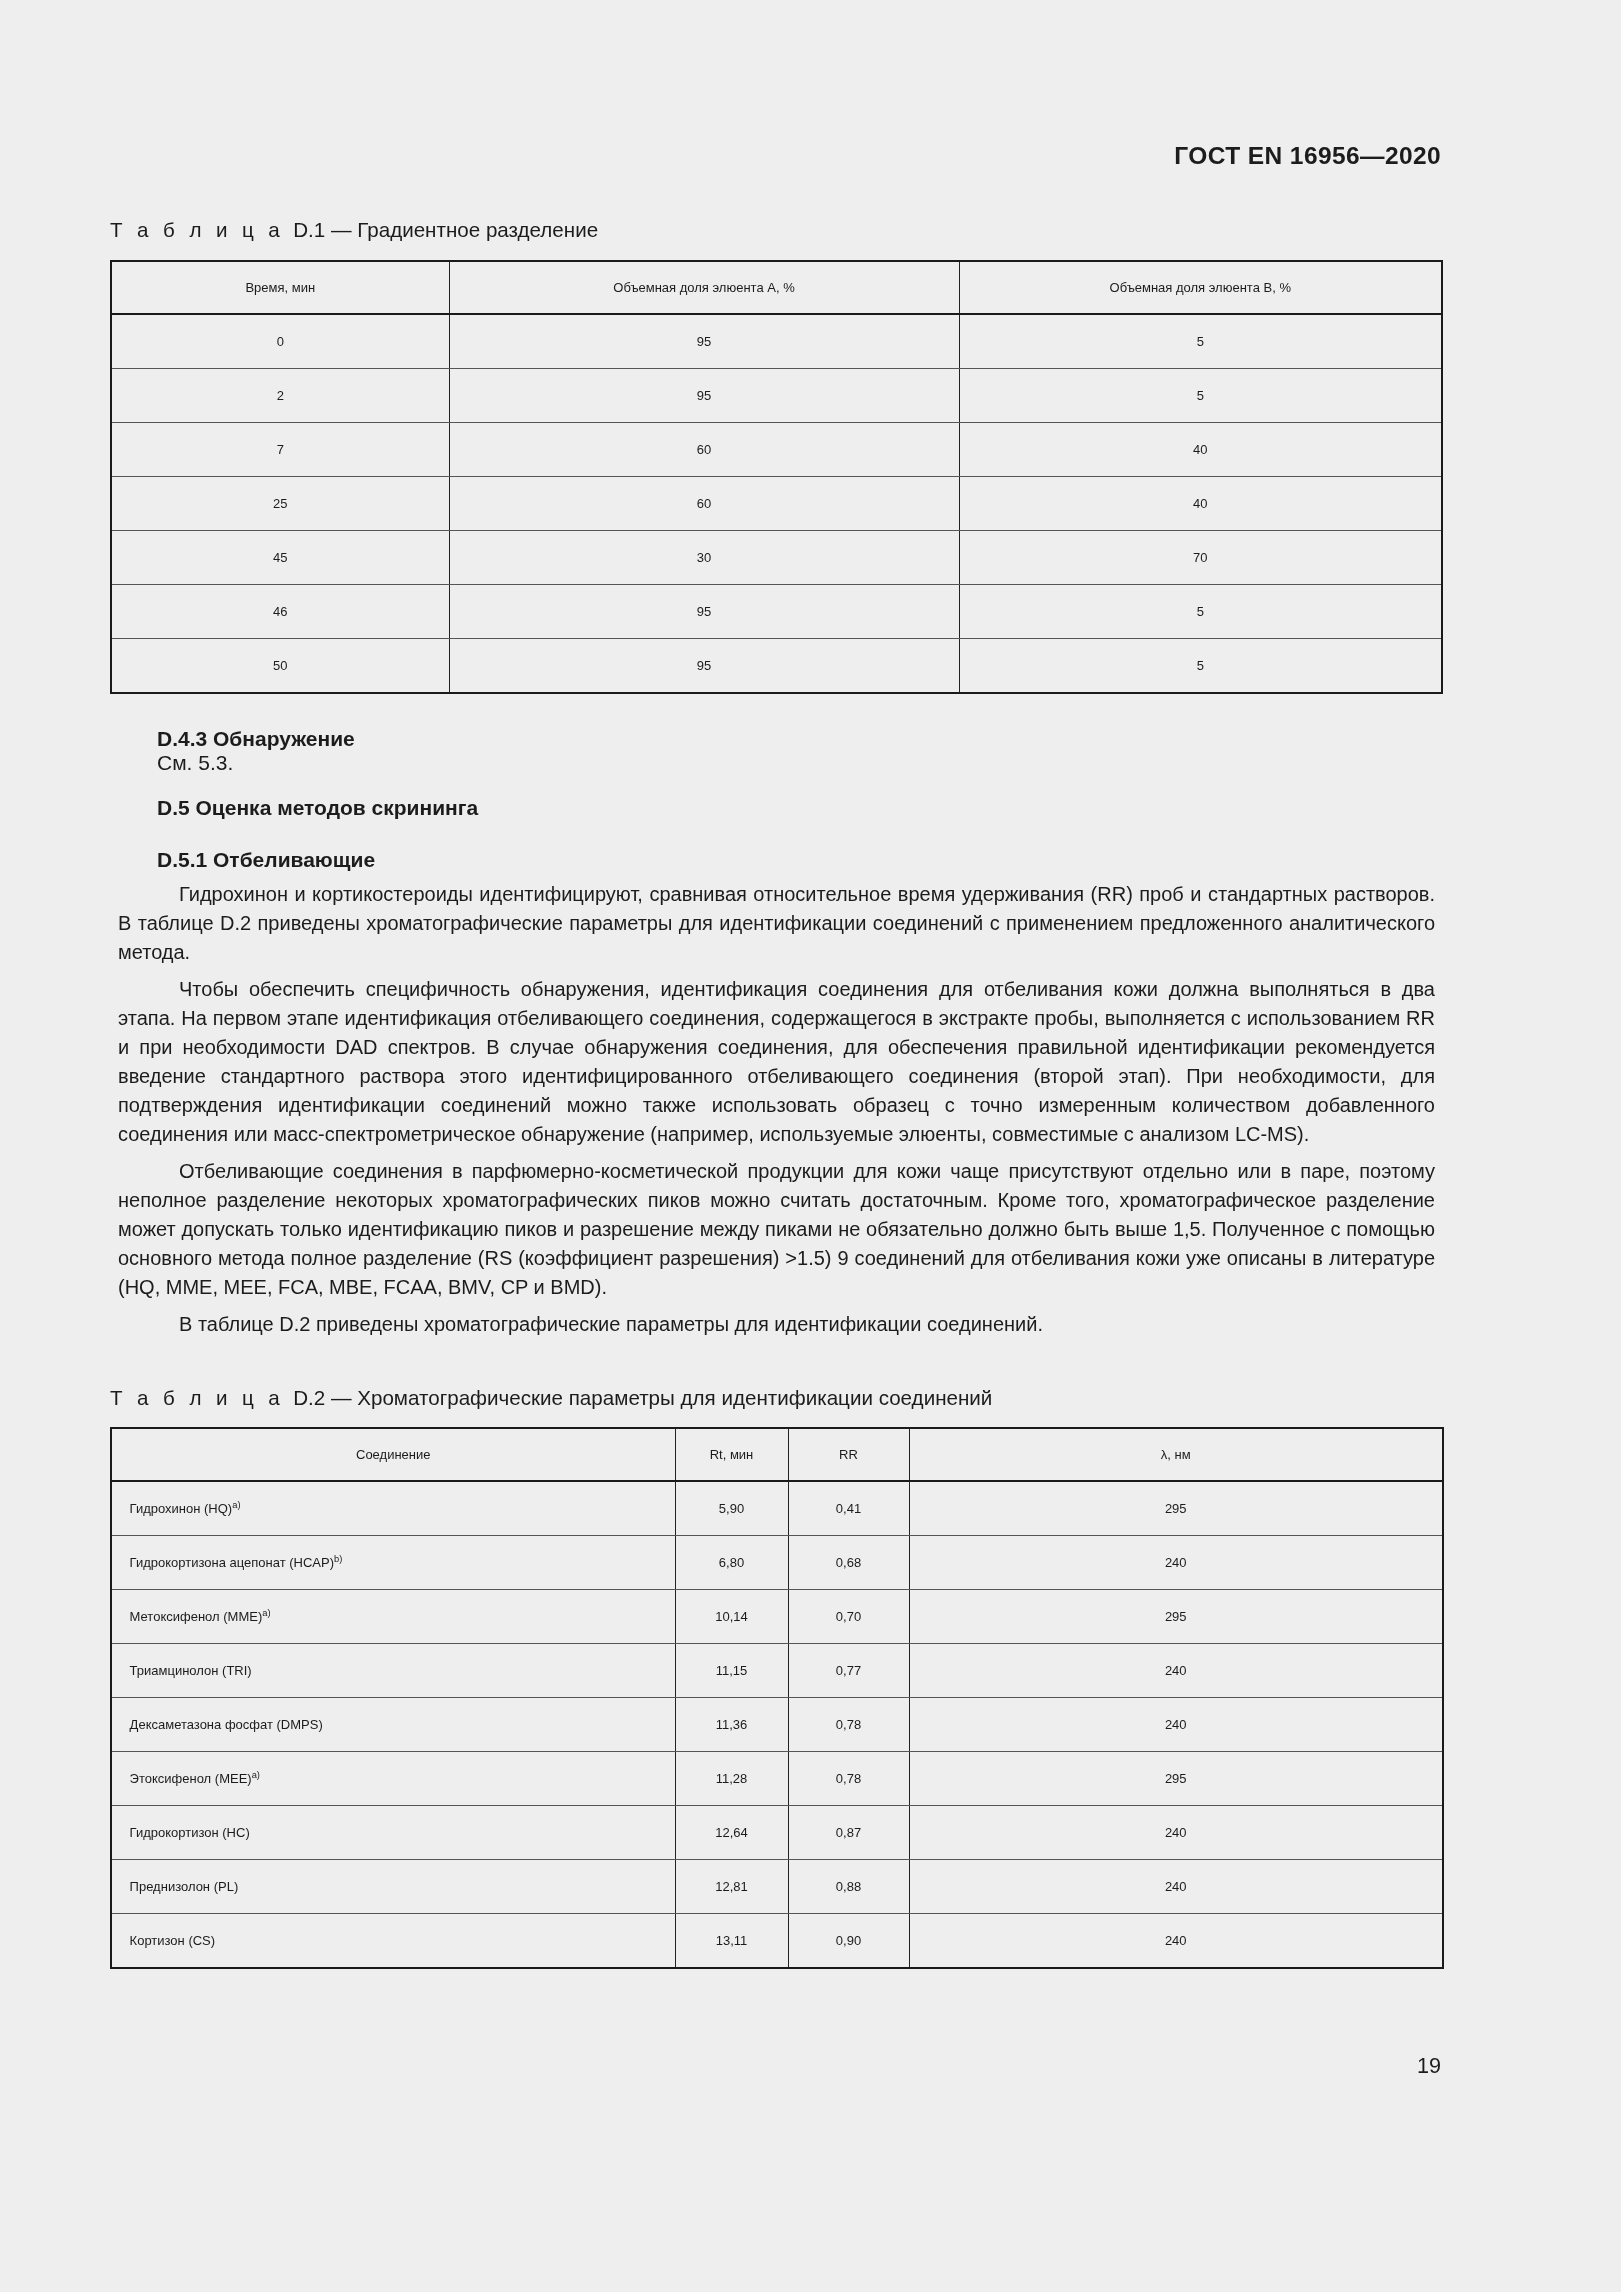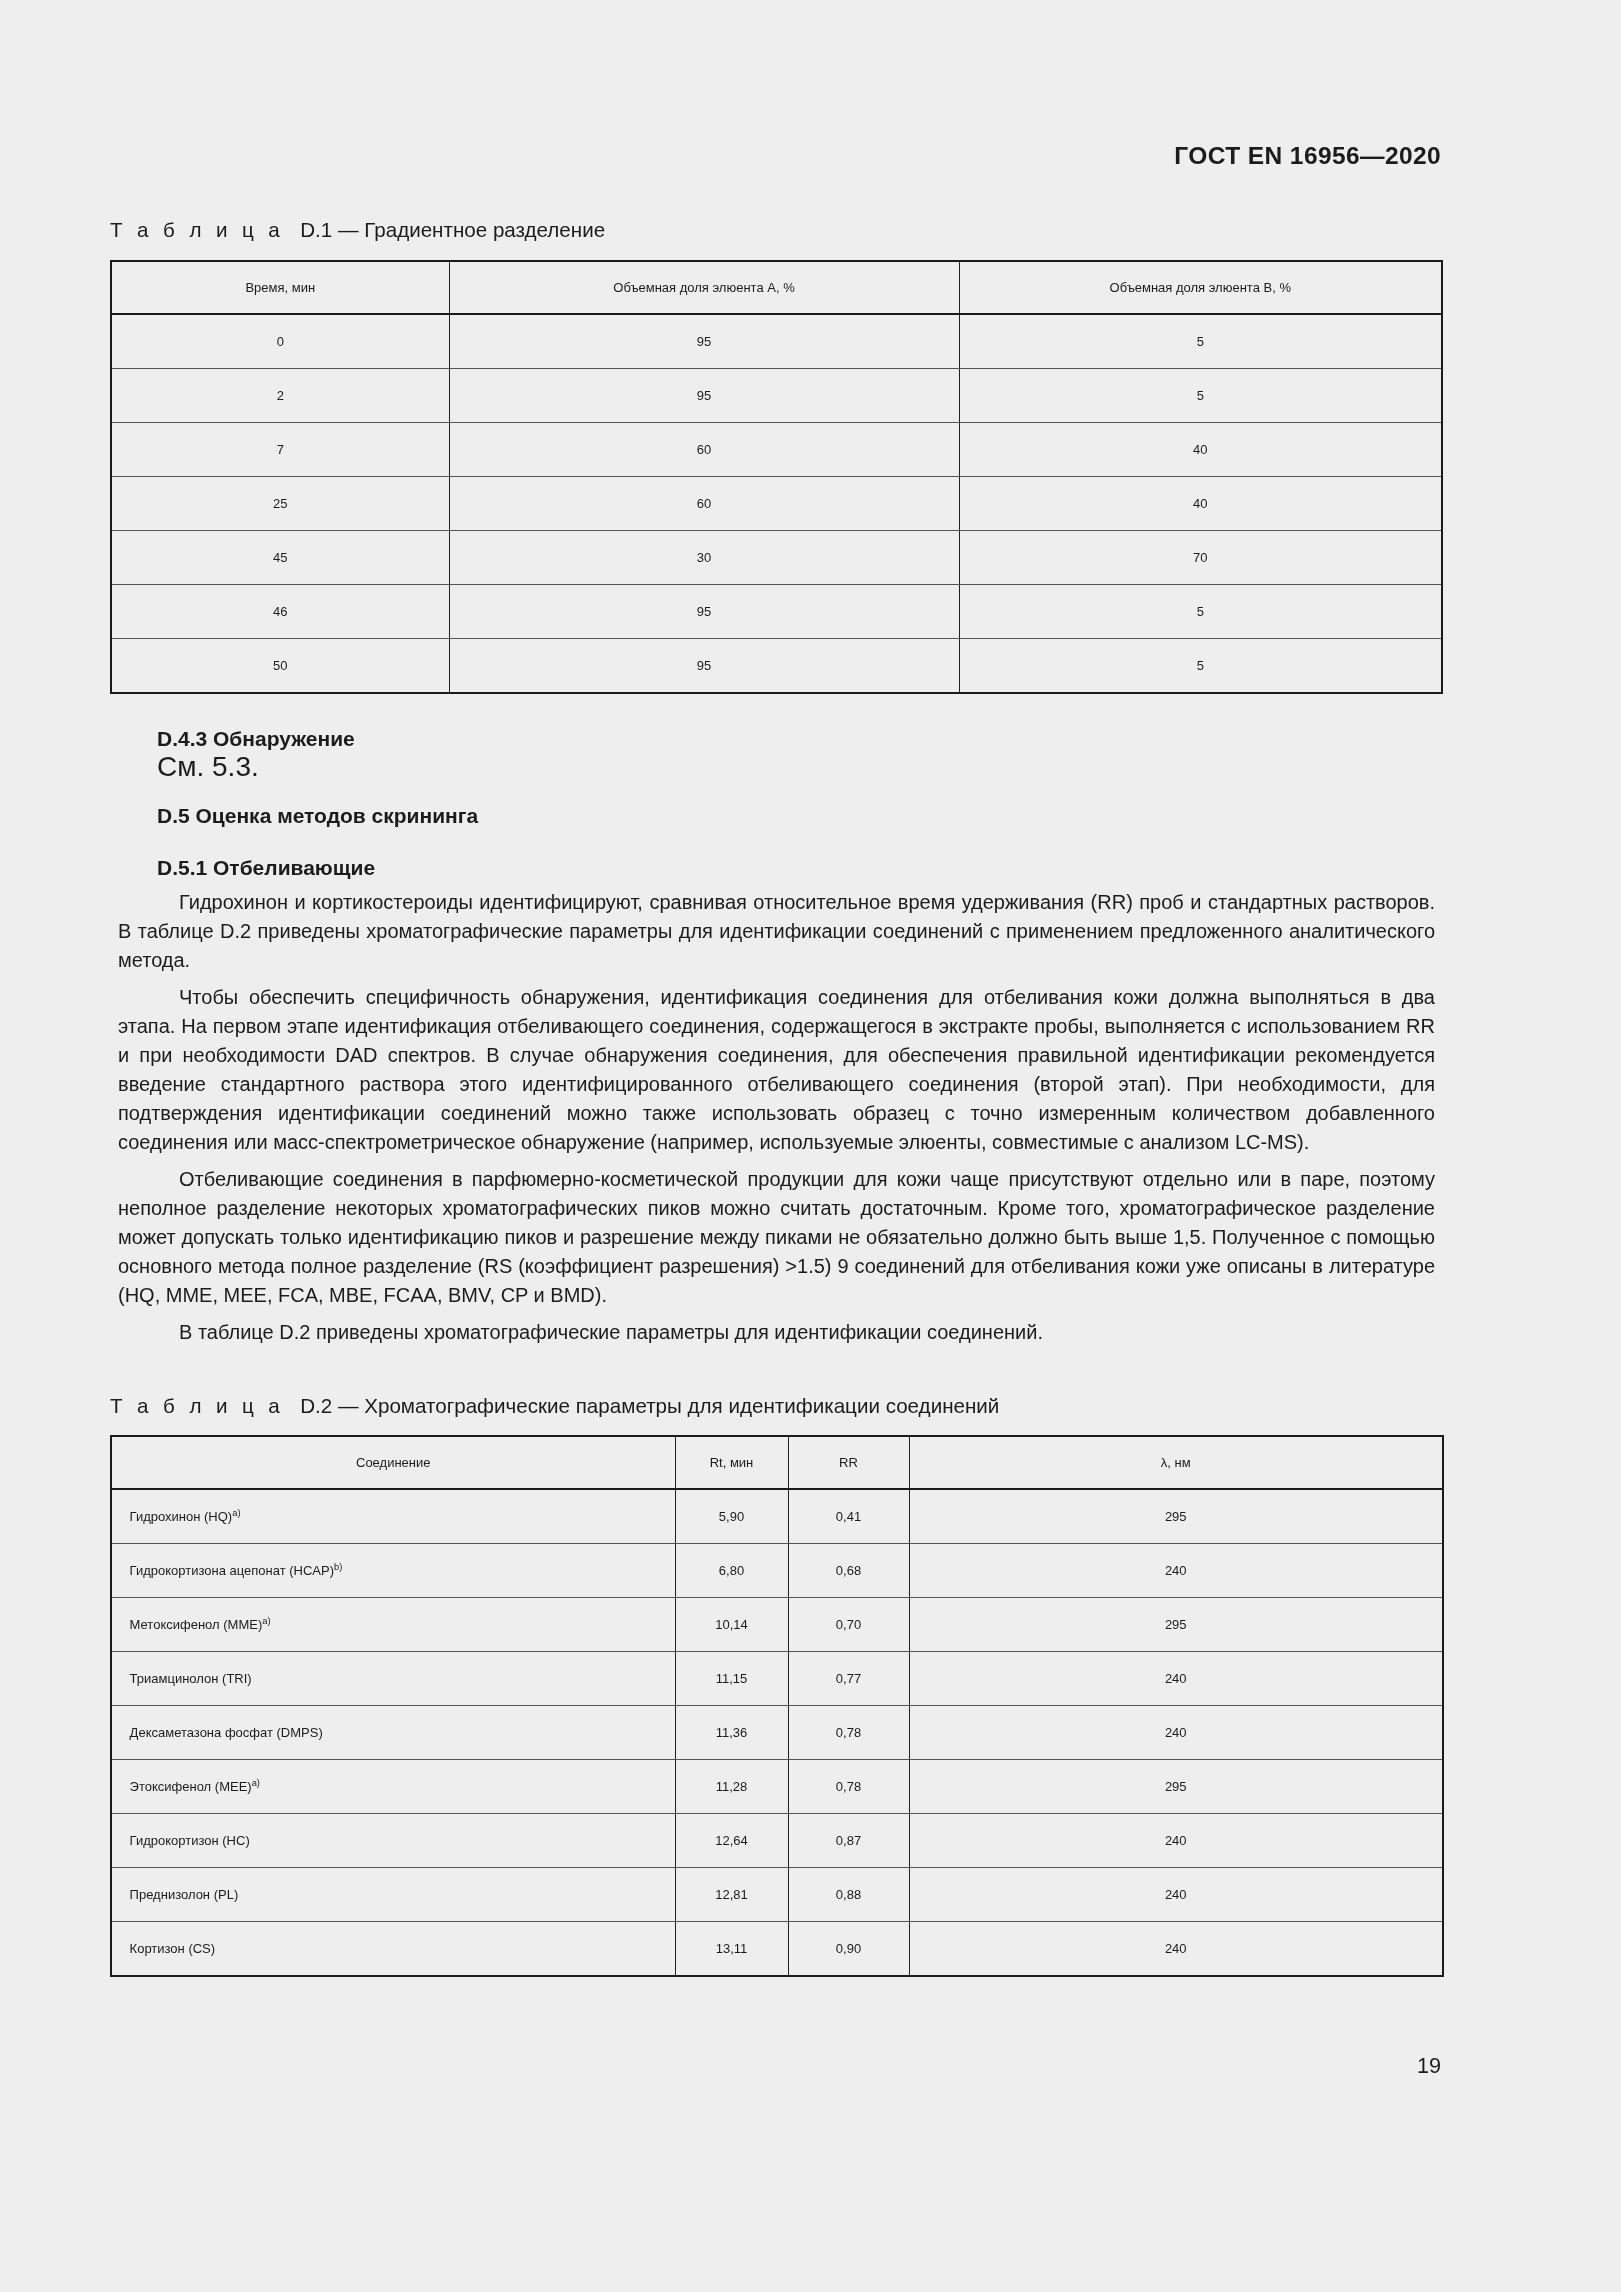--- a/index.html
+++ b/index.html
@@ -44,21 +44,21 @@
   .table-caption {
     font-size: 20.6px;
     margin: 0 0 17.6px 0;
     white-space: nowrap;
   }
   .table-caption .tw {
     letter-spacing: 4.4px;
   }
   .table-caption .num {
     letter-spacing: 0;
-    margin-left: 16px;
+    margin-left: 9px;
   }
 
   
   table.gost {
     border-collapse: collapse;
     width: 1331px;
     table-layout: fixed;
     font-size: 13px;
   }
   table.gost th,
@@ -109,21 +109,21 @@
   }
 
   
   .sec-h {
     font-size: 21px;
     font-weight: bold;
     margin: 0;
     text-indent: 47px;
   }
   .plain {
-    font-size: 28px;
+    font-size: 21px;
     margin: 0;
     text-indent: 47px;
   }
   p.body {
     font-size: 20px;
     line-height: 29px;
     margin: 8px;
     text-align: justify;
     text-indent: 61px;
     hyphens: manual;

